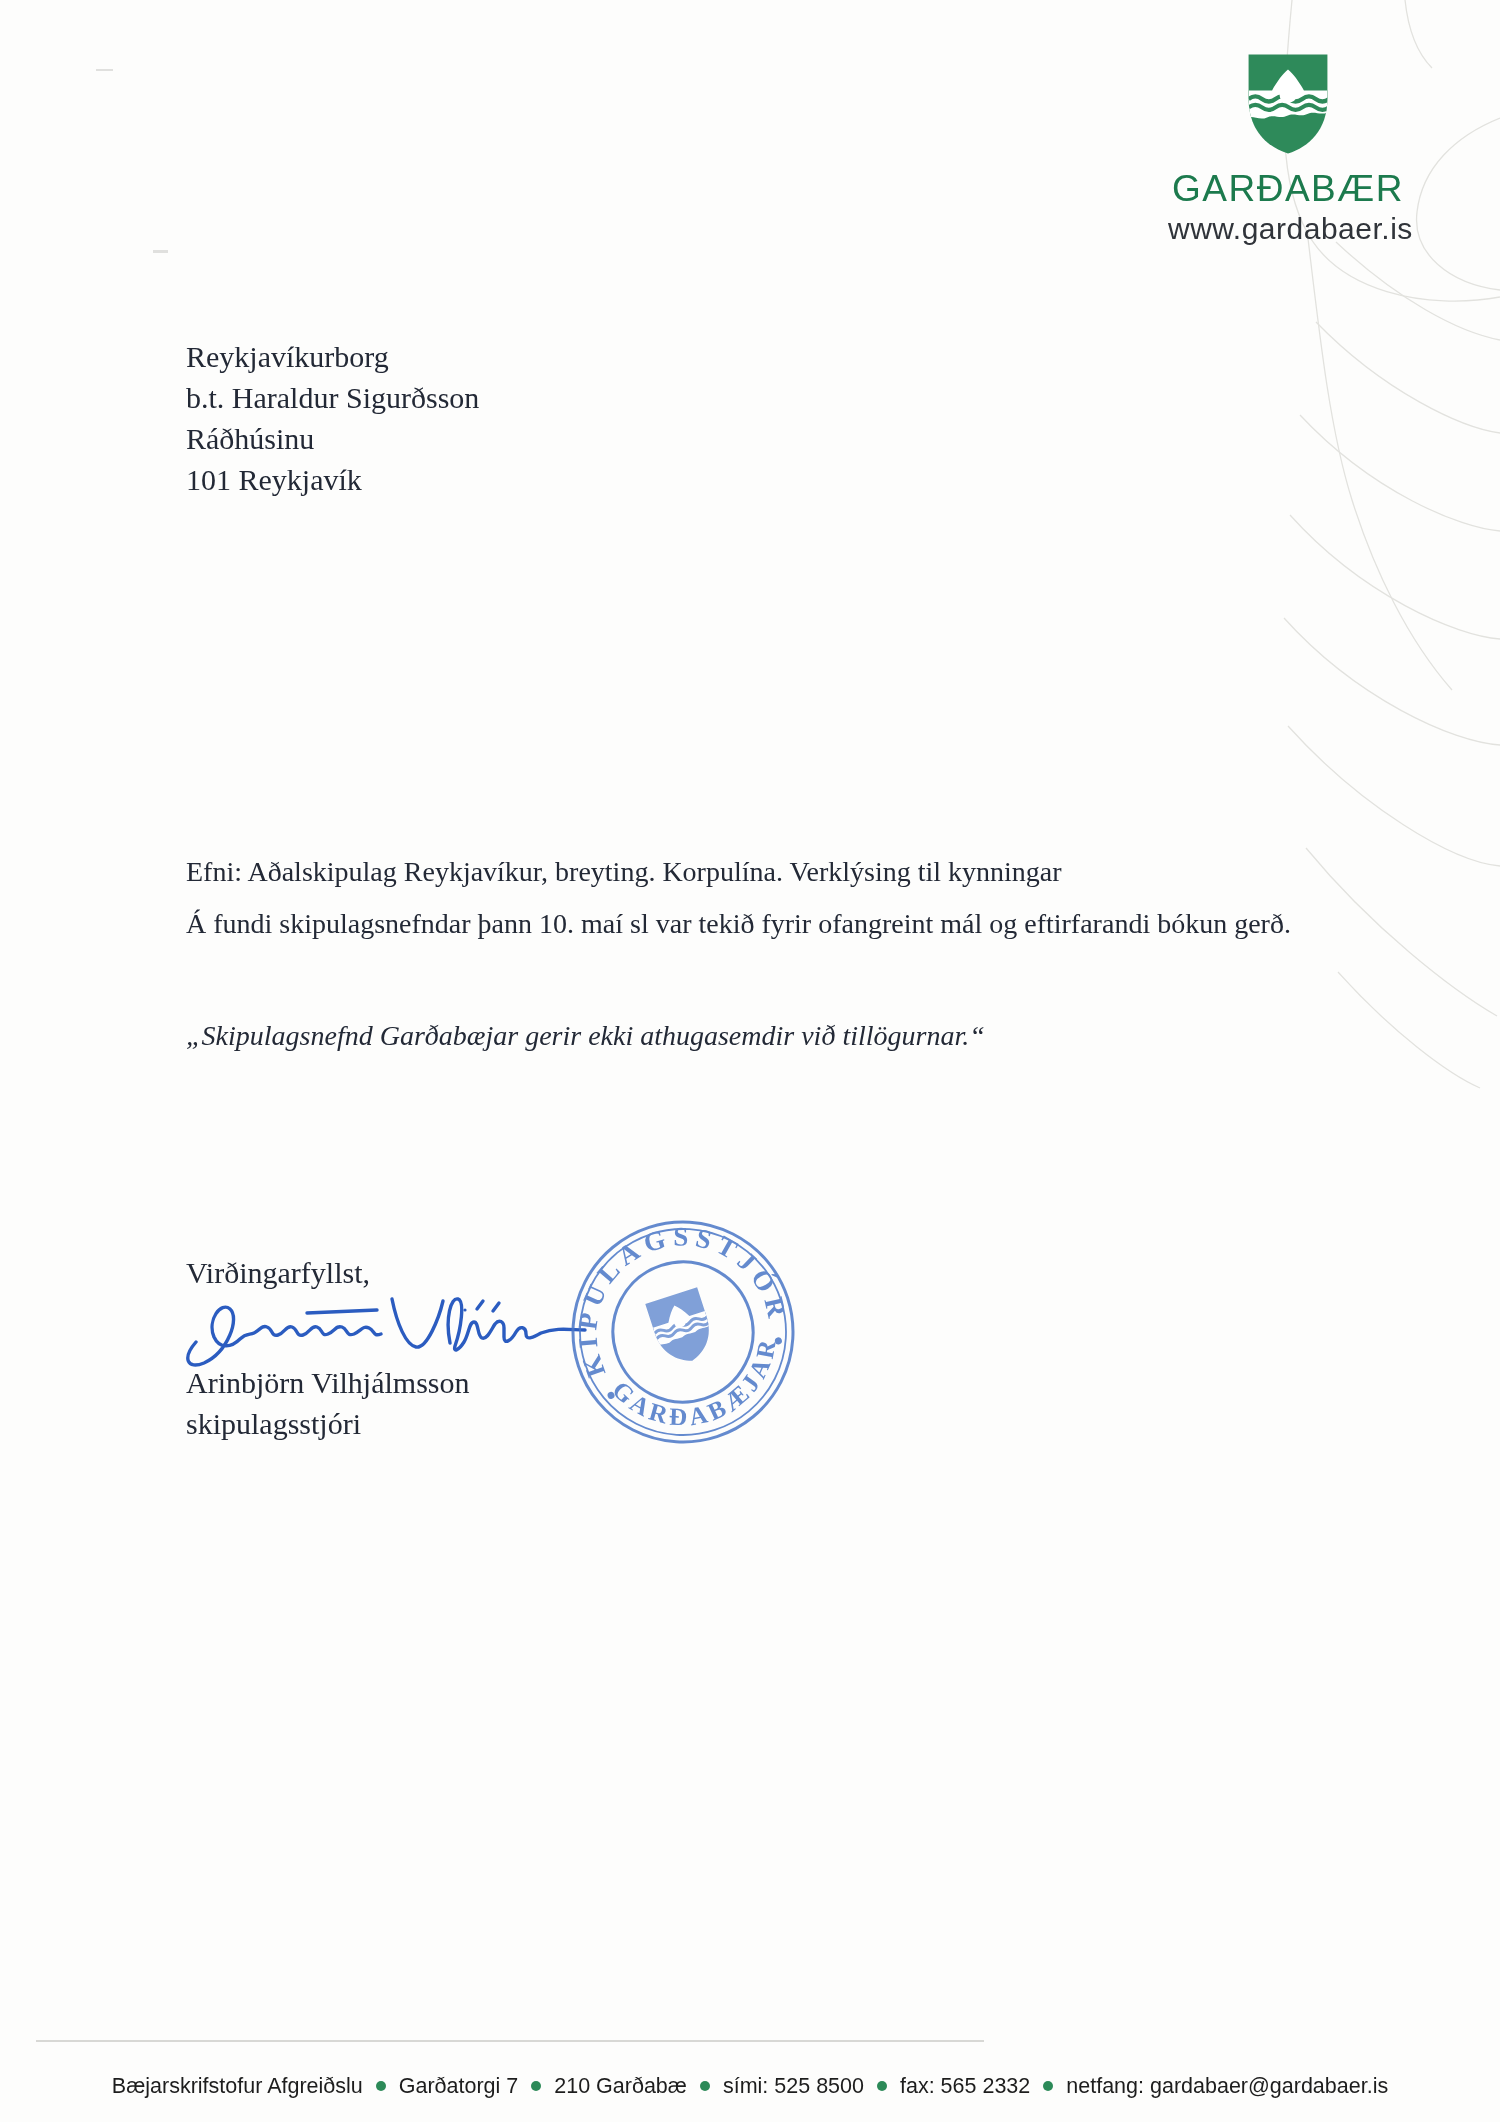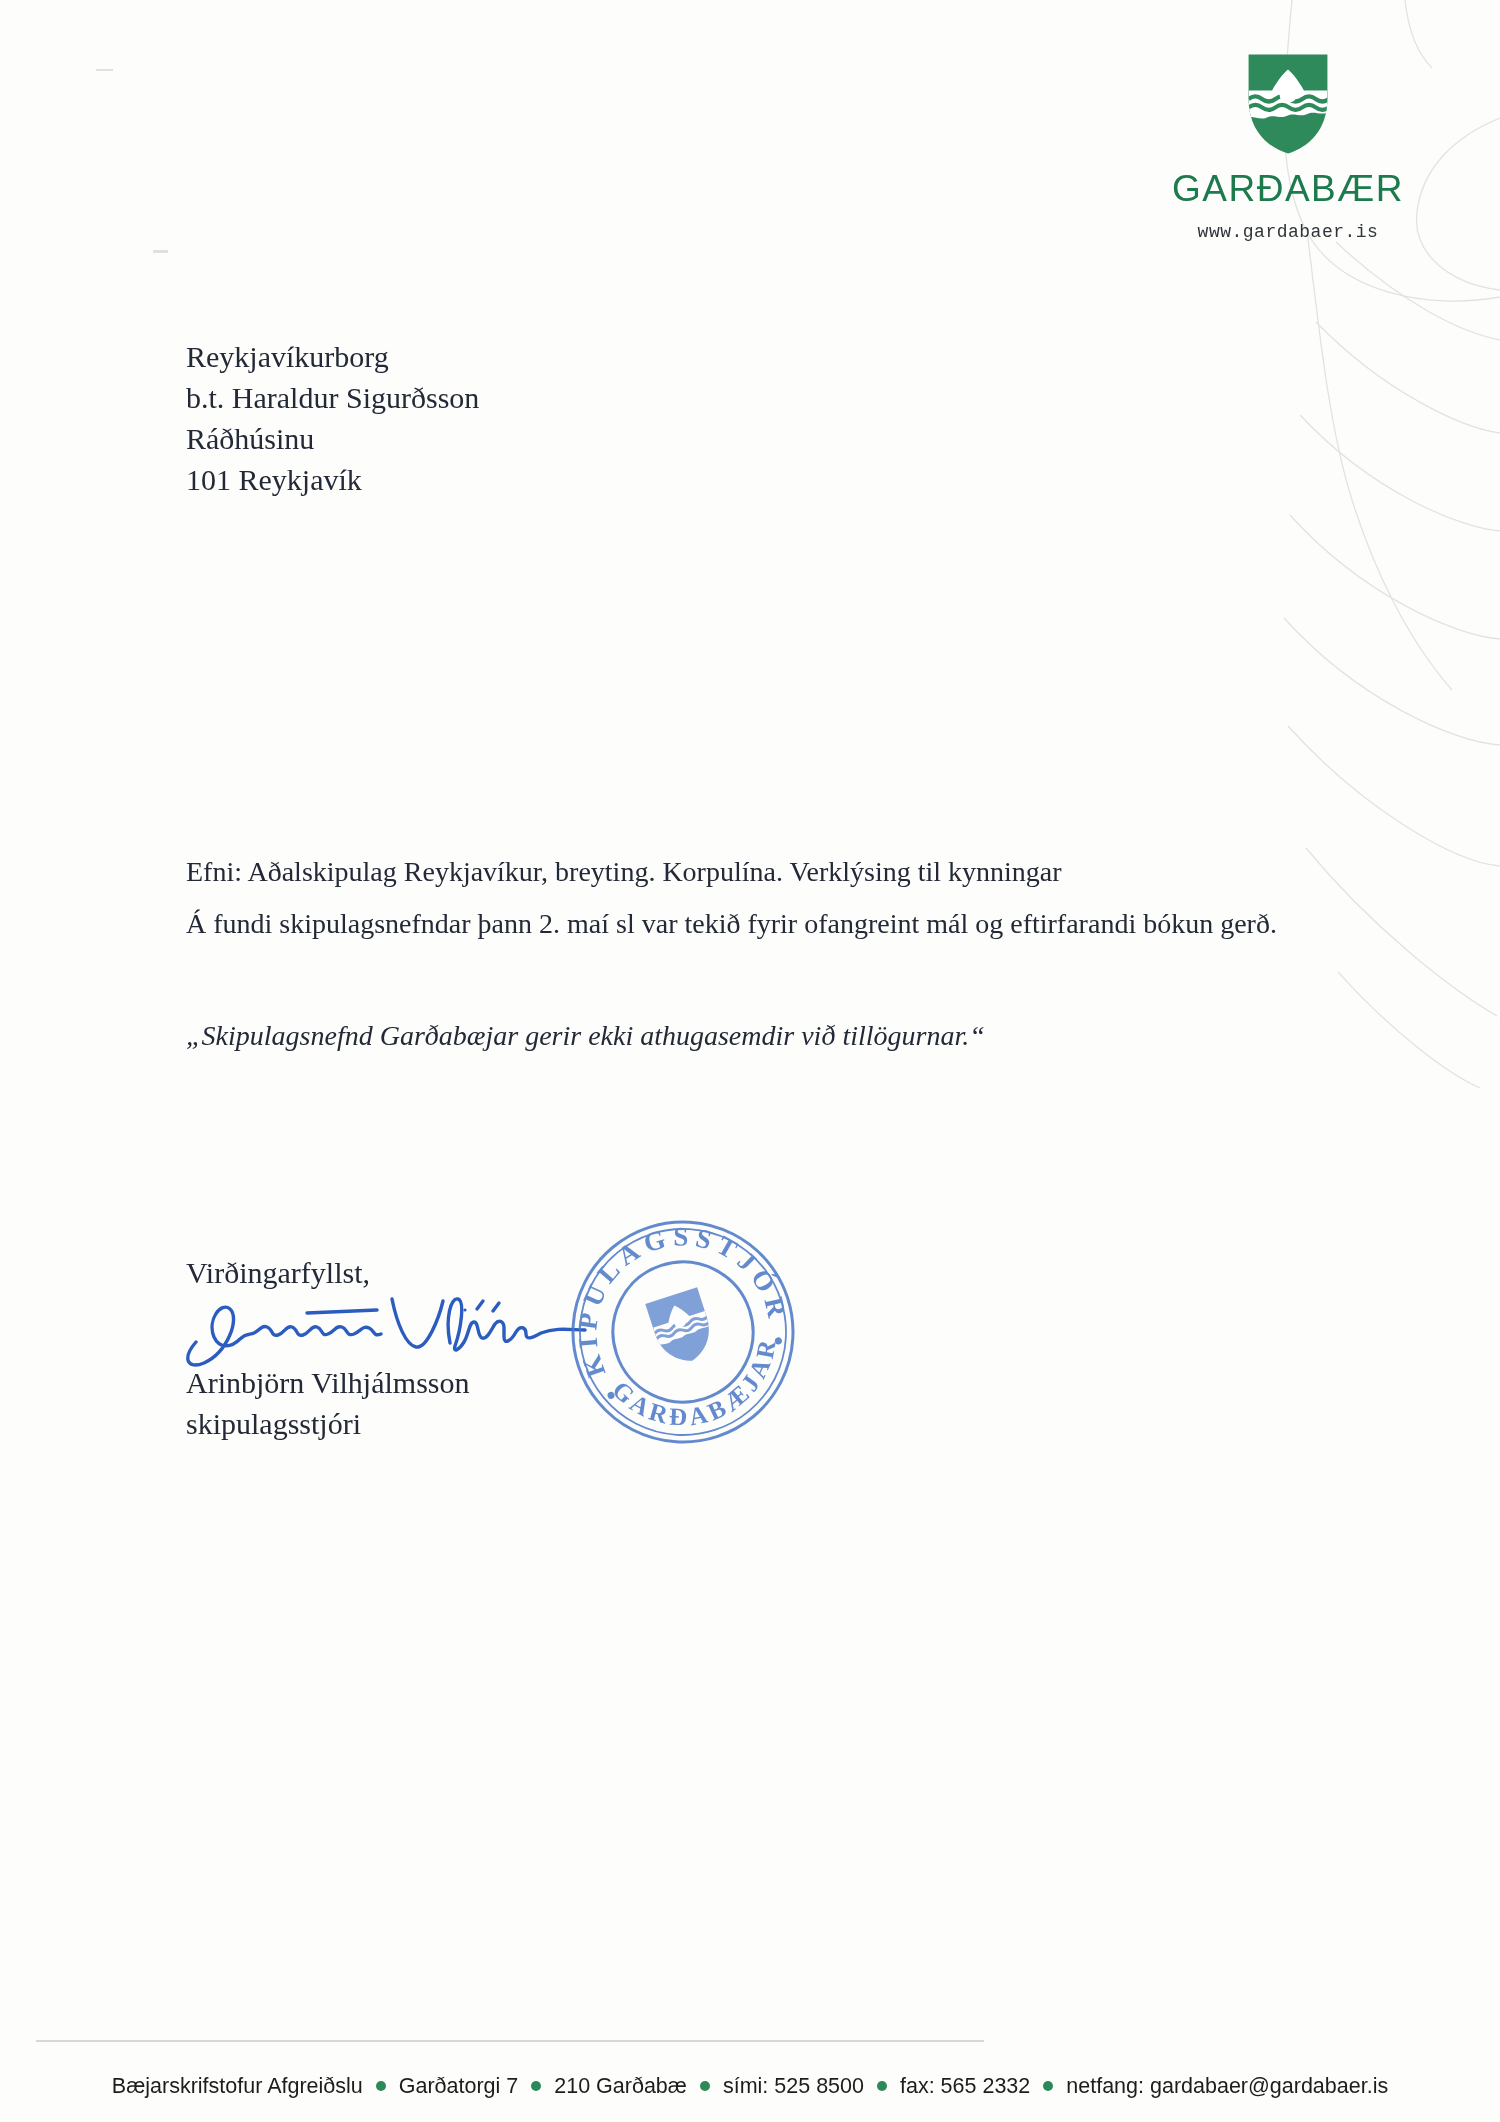--- a/index.html
+++ b/index.html
@@ -11,22 +11,22 @@
   .contours { position:absolute; inset:0; pointer-events:none; }
 
   
   .logo-block { position:absolute; left:1168px; top:52px; width:240px; text-align:center; }
   .logo-shield { display:block; margin:0 auto; }
   .org-name {
     font-family:"Liberation Sans", sans-serif; font-size:37px; font-weight:400;
     letter-spacing:1.5px; color:#1c7a4d; margin-top:12px; white-space:nowrap;
   }
   .website {
-    font-family:Liberation Mono, monospace; font-size:18px; color:#30343a;
-    letter-spacing:0.5px; margin-top:12px;
+    font-family:Liberation Sans, sans-serif; font-size:30px; color:#30343a;
+    letter-spacing:0.5px; margin-top:2px;
   }
 
   
   .recipient { position:absolute; left:186px; top:336px; font-size:30px; line-height:41px; }
   .date-block { position:absolute; right:163px; top:531px; text-align:right; font-size:29px; line-height:40px; }
   .subject { position:absolute; left:186px; top:856px; font-size:28px; white-space:nowrap; }
   .paragraph { position:absolute; left:186px; top:905px; width:1185px; font-size:28px; line-height:37px; }
   .quote { position:absolute; left:186px; top:1020px; font-size:28px; font-style:italic; }
   .referral { position:absolute; left:186px; top:1125px; font-size:28px; }
   .closing { position:absolute; left:186px; top:1256px; font-size:30px; }
@@ -98,21 +98,21 @@
   <div class="recipient">
     <div>Reykjavíkurborg</div>
     <div>b.t. Haraldur Sigurðsson</div>
     <div>Ráðhúsinu</div>
     <div>101 Reykjavík</div>
   </div>
 
 
   <div class="subject"><span>Efni:</span> <span>Aðalskipulag Reykjavíkur, breyting. Korpulína. Verklýsing til kynningar</span></div>
 
-  <div class="paragraph">Á fundi skipulagsnefndar þann 2. maí sl var tekið fyrir ofangreint mál og eftirfarandi bókun gerð.</div>
+  <div class="paragraph">Á fundi skipulagsnefndar þann 10. maí sl var tekið fyrir ofangreint mál og eftirfarandi bókun gerð.</div>
 
   <div class="quote">„Skipulagsnefnd Garðabæjar gerir ekki athugasemdir við tillögurnar.“</div>
 
 
   <div class="closing">Virðingarfyllst,</div>
 
   <svg class="signature-svg" width="410" height="92" viewBox="0 0 410 92">
     <g stroke="#2b5cc0" stroke-width="3.4" fill="none" stroke-linecap="round" stroke-linejoin="round">
       <path d="M16,58 C2,74 7,86 24,79 C48,68 60,34 50,25 C41,17 27,36 34,53 C40,66 52,63 60,55 C66,49 70,51 74,49 C80,46 82,41 87,43 C93,45 91,53 98,51 C105,49 106,41 112,43 C118,45 116,53 123,51 C130,49 131,41 137,43 C143,45 141,53 148,50 C155,47 156,41 162,43 C168,45 166,53 174,50 C181,47 183,41 189,44 C195,47 193,53 201,50"></path>
       <path d="M127,29 L197,26"></path>

